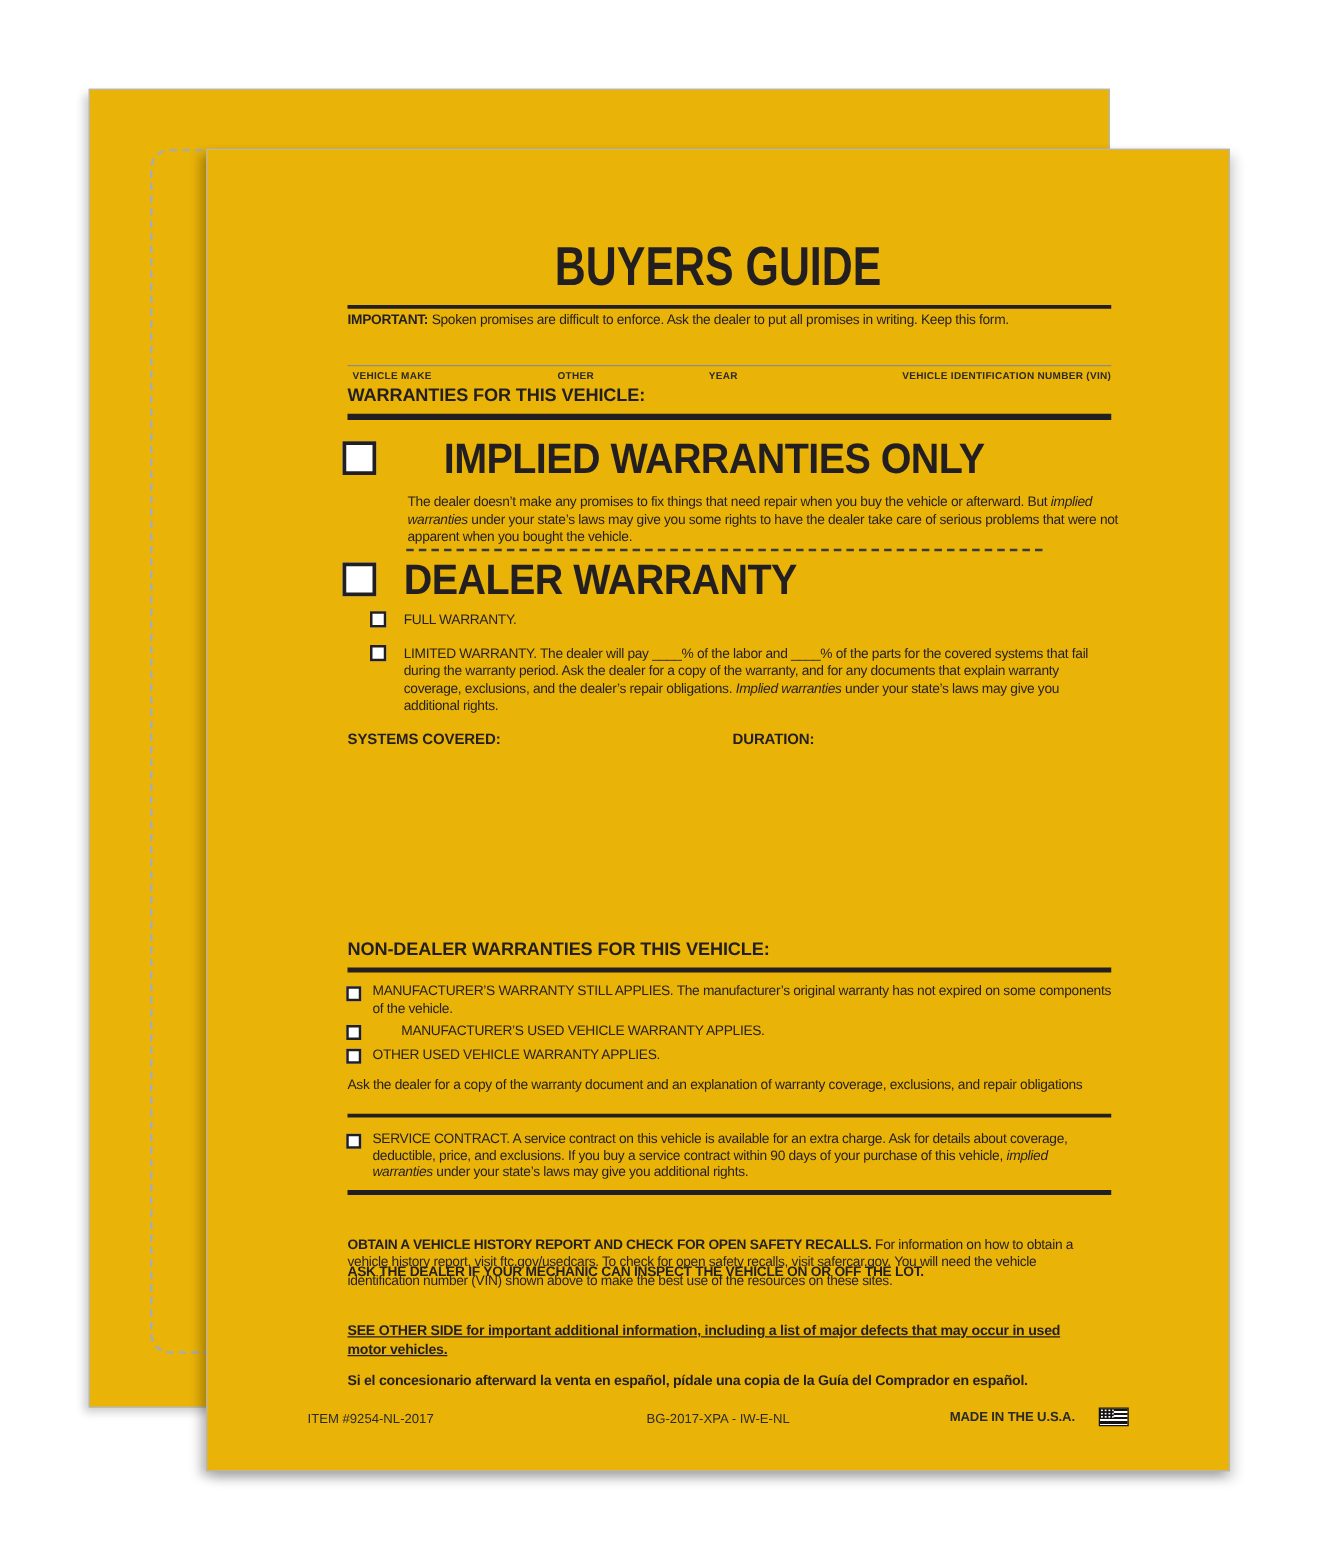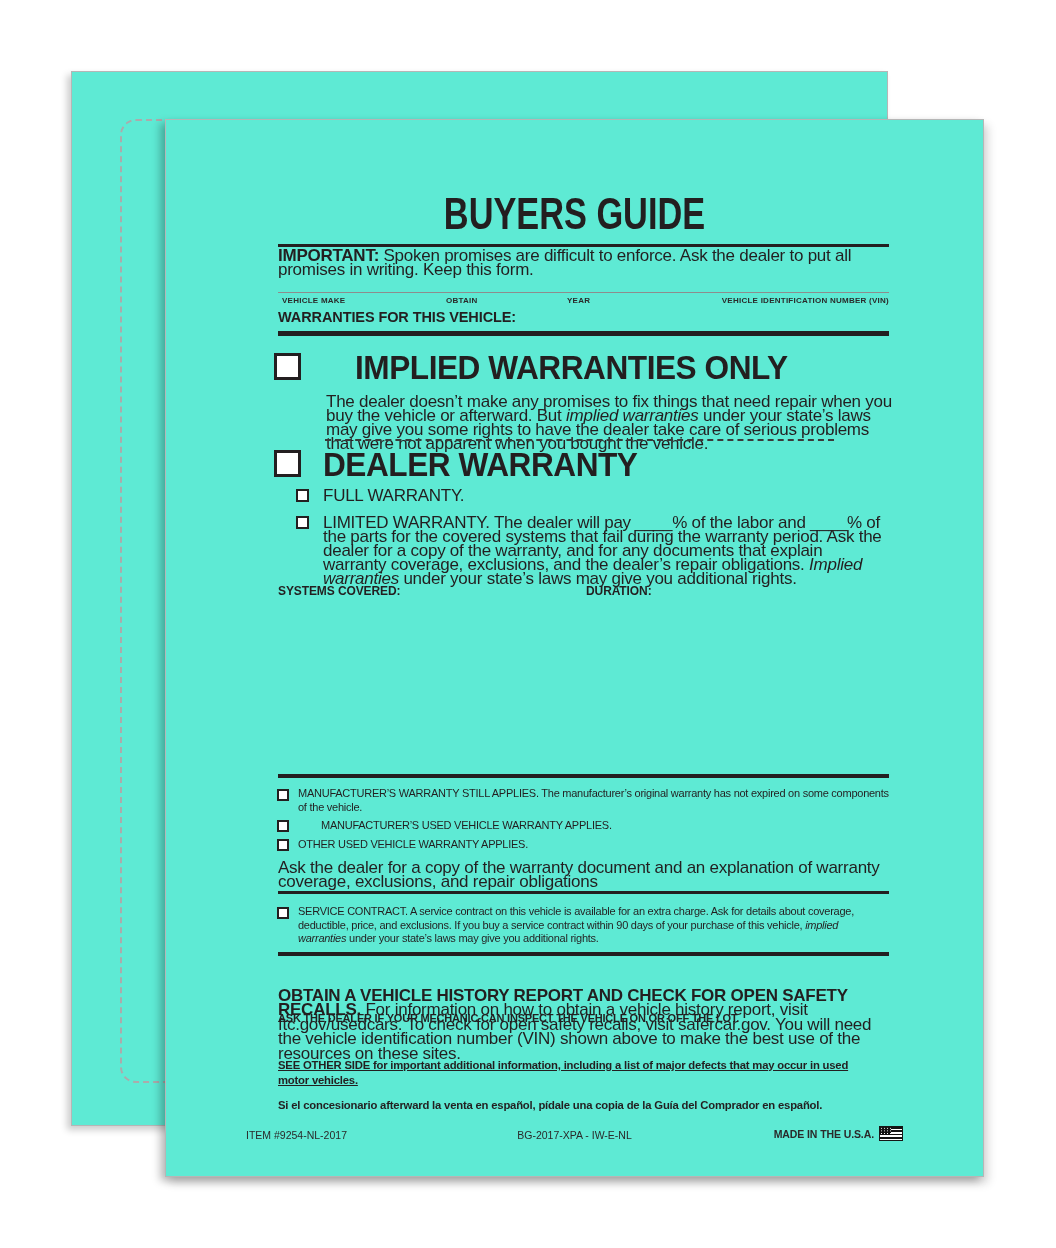--- a/index.html
+++ b/index.html
@@ -1,49 +1,49 @@
 <!DOCTYPE html>
 <html><head>
 <meta charset="utf-8">
 <style>
   html,body{margin:0;padding:0;background:#ffffff;}
   .stage{position:relative;width:1056px;height:1248px;background:#ffffff;overflow:hidden;
          font-family:"Liberation Sans","DejaVu Sans",sans-serif;color:#1f1f1f;}
-  .sheet{position:absolute;background:#5eead4;border:1px solid #b6b6b6;box-sizing:border-box;}
+  .sheet{position:absolute;background:#eab308;border:1px solid #b6b6b6;box-sizing:border-box;}
   .sheet-back{left:71px;top:71px;width:817px;height:1055px;z-index:0;
               box-shadow:-4px 4px 7px rgba(0,0,0,0.20);}
   .perforation{position:absolute;left:120px;top:119px;width:260px;height:964px;z-index:1;
                border:2px dashed #ababab;border-radius:16px;box-sizing:border-box;}
   .sheet-front{left:165px;top:119px;width:819px;height:1058px;z-index:2;
                box-shadow:-5px 4px 8px rgba(0,0,0,0.25),4px 6px 9px rgba(0,0,0,0.16);}
   .abs{position:absolute;}
   .title-wrap{left:0;top:69px;width:100%;display:flex;justify-content:center;}
   .title{font-size:44px;font-weight:bold;letter-spacing:0;white-space:nowrap;
          transform:scaleX(0.78);transform-origin:center;color:#231f20;}
   .rule{position:absolute;background:#231f20;}
   .rule-thin{position:absolute;background:#8d8d8d;height:1px;}
-  .body-txt{font-size:17px;line-height:14px;letter-spacing:-0.25px;color:#231f20;}
+  .body-txt{font-size:11px;line-height:14px;letter-spacing:-0.25px;color:#231f20;}
   .item-txt{font-size:11px;line-height:13.5px;letter-spacing:-0.25px;color:#231f20;}
   .lbl{font-size:8px;font-weight:bold;letter-spacing:0.25px;color:#2a2a2a;white-space:nowrap;}
   .h-section{font-size:14.5px;font-weight:bold;letter-spacing:-0.1px;color:#231f20;white-space:nowrap;}
   .big-title{font-size:34px;font-weight:bold;letter-spacing:-0.5px;white-space:nowrap;
              display:inline-block;transform:scaleX(0.93);transform-origin:left;color:#231f20;}
   .cb-big{position:absolute;width:27px;height:27px;border:3px solid #231f20;background:#fff;box-sizing:border-box;}
   .cb-med{position:absolute;width:13px;height:13px;border:2px solid #231f20;background:#fff;box-sizing:border-box;}
   .cb-sm{position:absolute;width:12px;height:12px;border:2px solid #231f20;background:#fff;box-sizing:border-box;}
   .bold11{font-size:11px;font-weight:bold;letter-spacing:-0.2px;line-height:14.5px;color:#231f20;margin-top:48px;}
   .bold-note{font-size:11.3px;font-weight:bold;letter-spacing:-0.2px;line-height:14.5px;color:#231f20;}
   .sub-h{font-size:12px;font-weight:bold;letter-spacing:-0.1px;color:#231f20;white-space:nowrap;}
   .dashed-sep{position:absolute;border-top:2px dashed #3a3a3a;}
   .run-b{font-weight:bold;}
   .run-i{font-style:italic;}
   .footer-row{position:absolute;left:80px;right:80px;top:1006px;height:20px;font-size:10.5px;color:#2a2a2a;}
   .footer-left{position:absolute;left:0;top:3px;letter-spacing:0;}
   .footer-center{position:absolute;left:0;top:3px;width:100%;text-align:center;}
-  .footer-right{position:absolute;right:0;top:0;display:flex;align-items:center;gap:5px;}
+  .footer-right{position:absolute;right:0;top:0;display:flex;align-items:center;gap:19px;}
   .made{font-weight:bold;font-size:10.5px;letter-spacing:-0.1px;}
   .flag{width:24px;height:15px;border:1px solid #161616;position:relative;box-sizing:border-box;
         background:repeating-linear-gradient(180deg,#141414 0 1.7px,#ffffff 1.7px 3.4px);}
   .flag::before{content:"";position:absolute;left:0;top:0;width:11px;height:8px;background-color:#141414;
         background-image:radial-gradient(circle,#ffffff 0.6px,rgba(0,0,0,0) 0.8px);background-size:3px 2.6px;}
 </style>
 </head>
 <body>
 
 <div class="stage">
@@ -59,21 +59,21 @@
     </div>
 
     <div class="rule" style="left:112px;top:124px;width:611px;height:2.5px;"></div>
 
     <div class="abs body-txt" style="left:112px;top:129px;width:611px;"><span class="run-b">IMPORTANT:</span><span>  Spoken promises are difficult to enforce. Ask the dealer to put all promises in writing. Keep this form.</span></div>
 
     <div class="rule-thin" style="left:112px;top:172px;width:611px;"></div>
 
     <div class="abs" style="left:112px;top:176px;width:611px;height:12px;">
       <span class="abs lbl" style="left:4px;top:0;">VEHICLE MAKE</span>
-      <span class="abs lbl" style="left:168px;top:0;">OBTAIN</span>
+      <span class="abs lbl" style="left:168px;top:0;">OTHER</span>
       <span class="abs lbl" style="left:289px;top:0;">YEAR</span>
       <span class="abs lbl" style="right:0;top:0;">VEHICLE IDENTIFICATION NUMBER (VIN)</span>
     </div>
 
     <div class="abs h-section" style="left:112px;top:189px;">WARRANTIES FOR THIS VEHICLE:</div>
     <div class="rule" style="left:112px;top:211px;width:611px;height:4.5px;"></div>
 
     <div class="cb-big" style="left:108px;top:233px;"></div>
     <div class="abs" style="left:157px;top:228px;margin-left:32px;">
       <span class="big-title">IMPLIED WARRANTIES ONLY</span>
@@ -89,20 +89,21 @@
 
     <div class="cb-med" style="left:130px;top:369px;"></div>
     <div class="abs body-txt" style="left:157px;top:369px;">FULL WARRANTY.</div>
 
     <div class="cb-med" style="left:130px;top:396px;"></div>
     <div class="abs body-txt" style="left:157px;top:396px;width:566px;"><span>LIMITED WARRANTY.  The dealer will pay ____% of the labor and ____% of the parts for the covered systems that fail during the warranty period.  Ask the dealer for a copy of the warranty, and for any documents that explain warranty coverage, exclusions, and the dealer’s repair obligations.  </span><span class="run-i">Implied warranties</span><span> under your state’s laws may give you additional rights.</span></div>
 
     <div class="abs sub-h" style="left:112px;top:464px;">SYSTEMS COVERED:</div>
     <div class="abs sub-h" style="left:420px;top:464px;">DURATION:</div>
 
+    <div class="abs h-section" style="left:112px;top:632px;">NON-DEALER WARRANTIES FOR THIS VEHICLE:</div>
     <div class="rule" style="left:112px;top:654px;width:611px;height:4px;"></div>
 
     <div class="cb-sm" style="left:111px;top:669px;"></div>
     <div class="abs item-txt" style="left:132px;top:667px;width:591px;"><span>MANUFACTURER’S WARRANTY STILL APPLIES.  The manufacturer’s original warranty has not expired on some components of the vehicle.</span></div>
 
     <div class="cb-sm" style="left:111px;top:700px;"></div>
     <div class="abs item-txt" style="left:132px;top:699px;width:591px;padding-left:23px;"><span>MANUFACTURER’S USED VEHICLE WARRANTY APPLIES.</span></div>
 
     <div class="cb-sm" style="left:111px;top:719px;"></div>
     <div class="abs item-txt" style="left:132px;top:718px;width:591px;"><span>OTHER USED VEHICLE WARRANTY APPLIES.</span></div>

